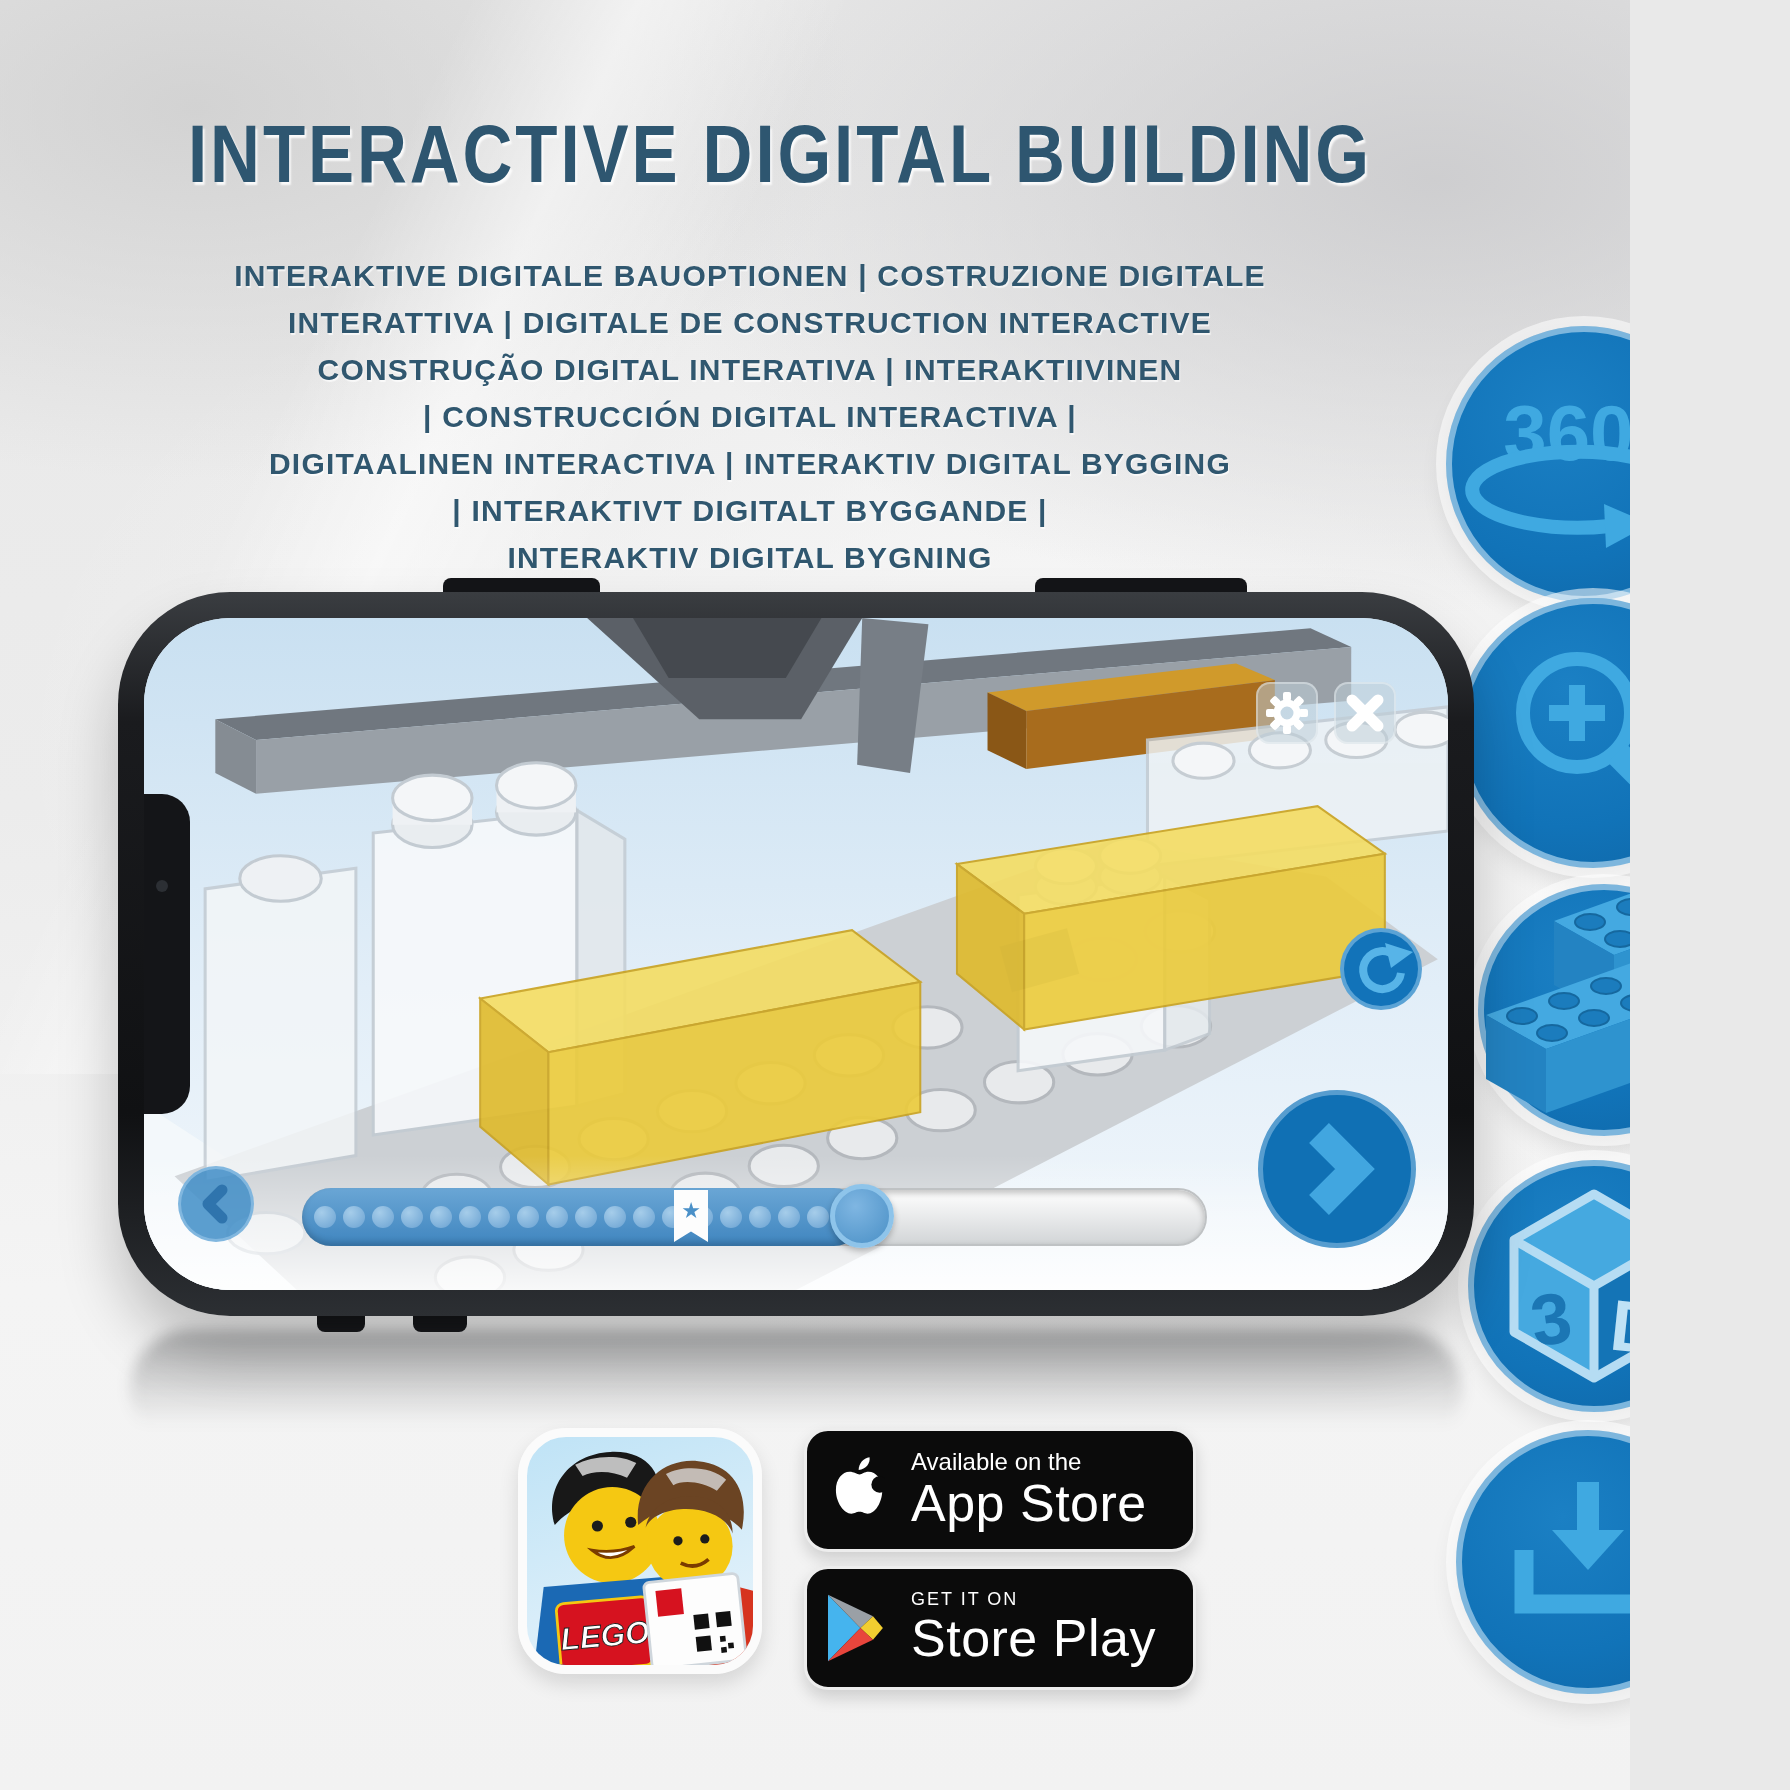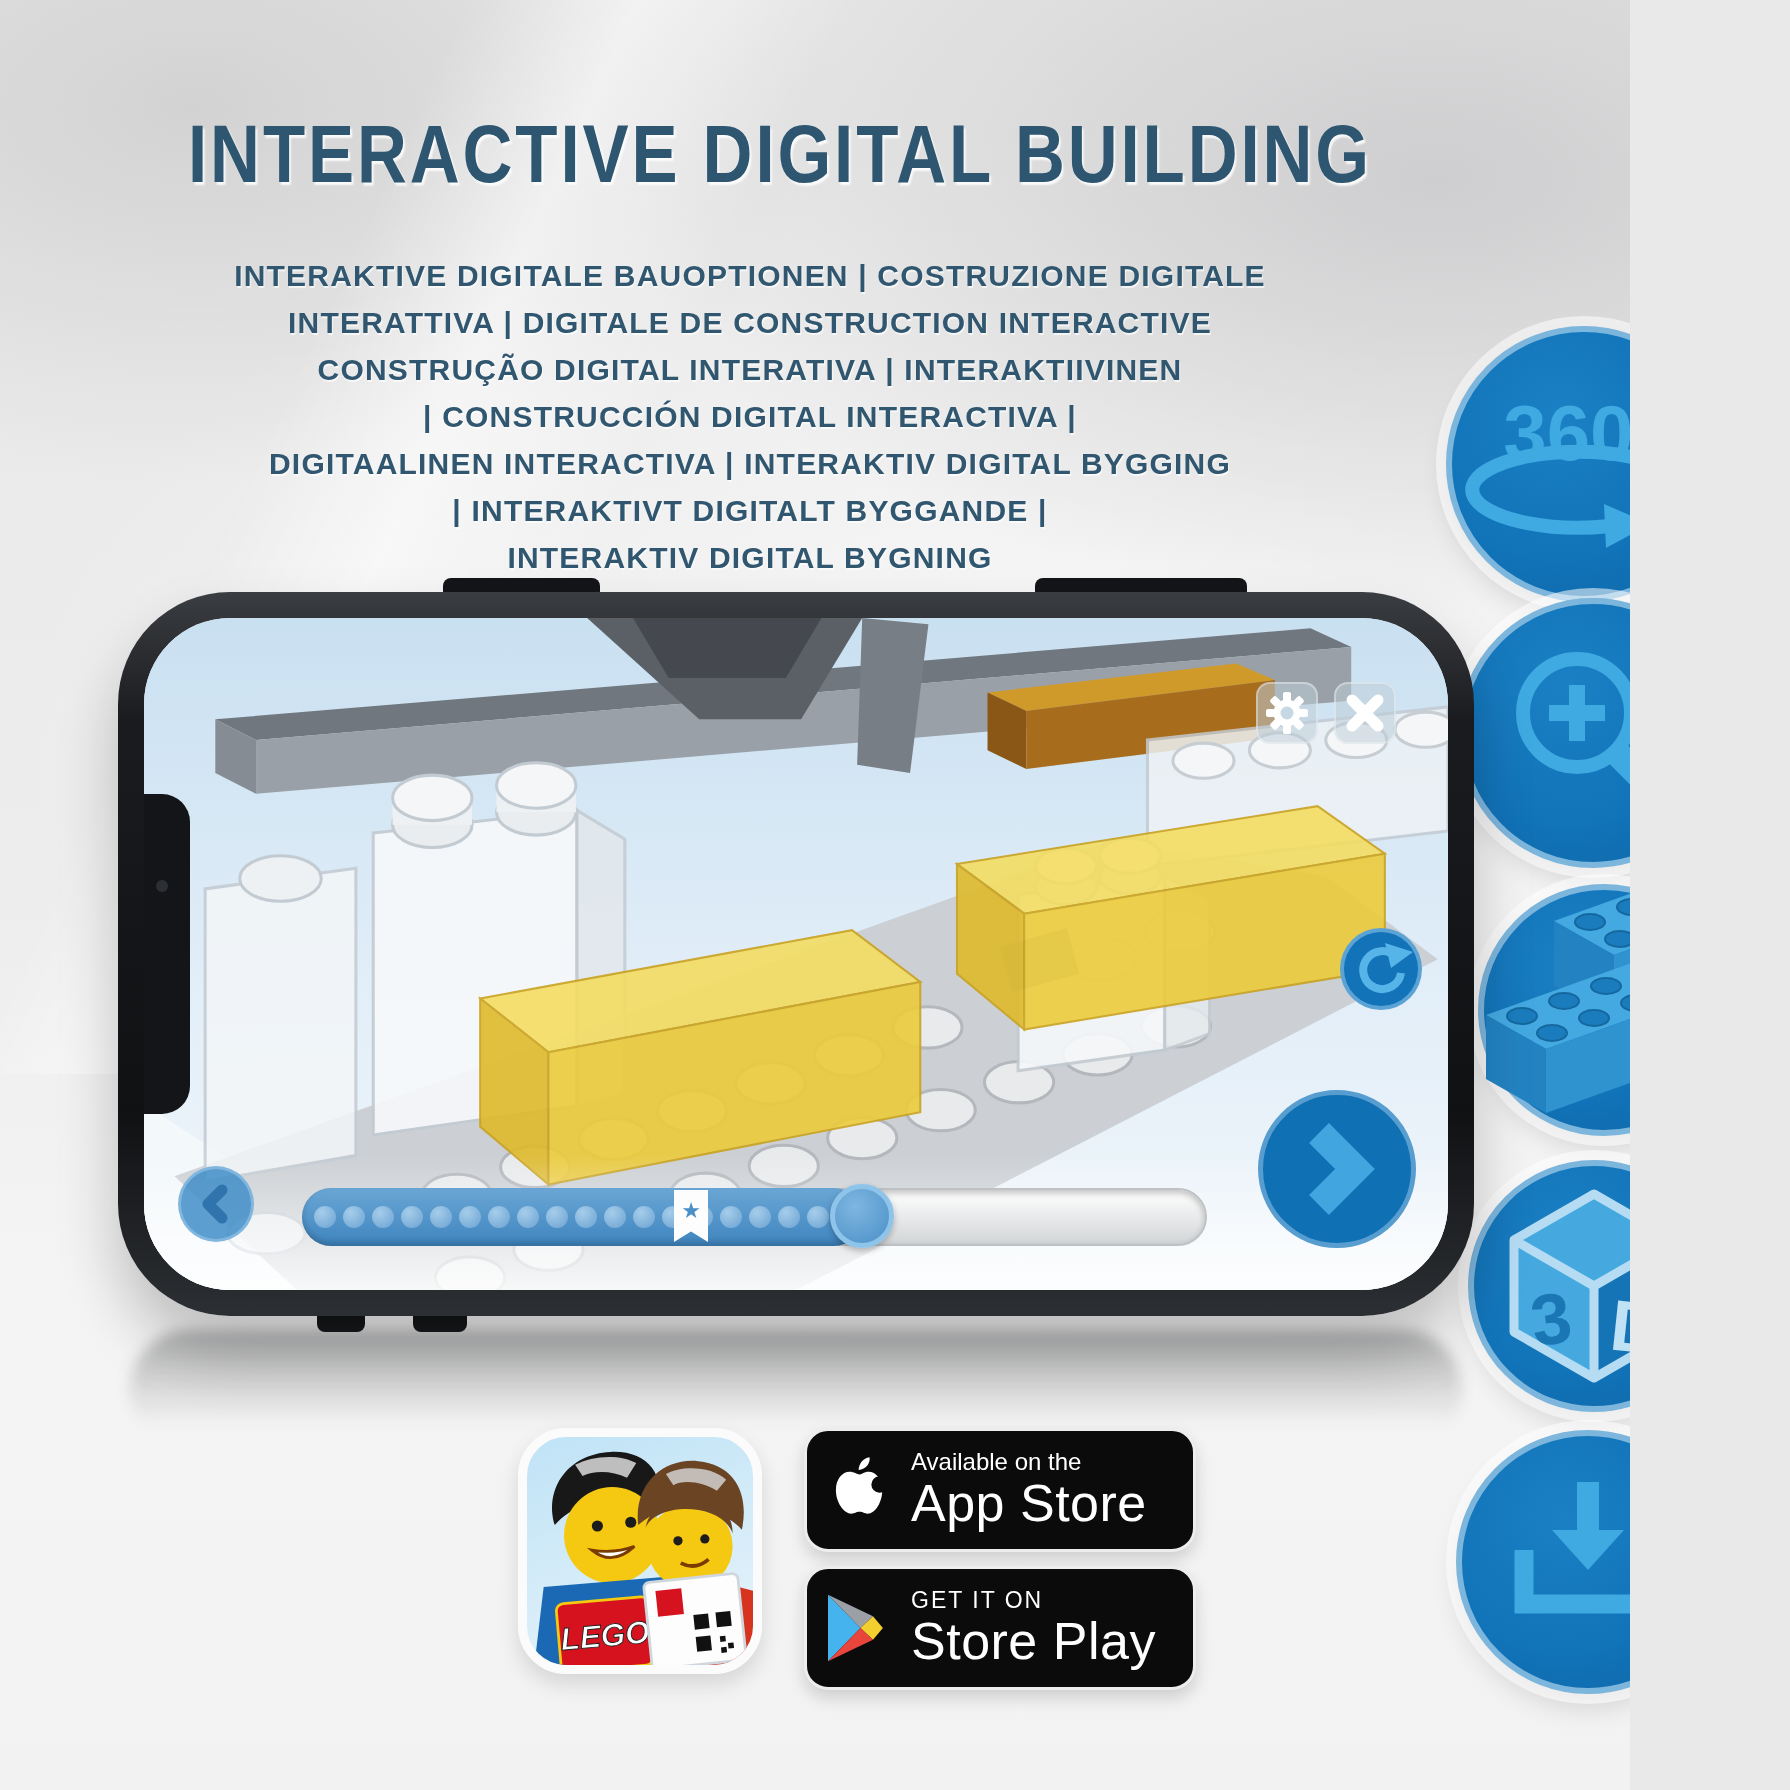--- a/index.html
+++ b/index.html
@@ -77,21 +77,21 @@
   .appicon{position:absolute;left:518px;top:1428px;width:244px;height:246px;z-index:4;
     border:9px solid #fbfbfb;border-radius:48px;box-sizing:border-box;overflow:hidden;
     background:linear-gradient(160deg,#bfe3f6,#e9f4fb);box-shadow:0 10px 20px rgba(0,0,0,.12);}
   .appicon svg{position:absolute;inset:0;width:100%;height:100%;}
   .badge{position:absolute;left:804px;width:392px;height:124px;background:#0b0b0b;border:3px solid #ededed;
     border-radius:24px;box-sizing:border-box;display:flex;align-items:center;z-index:4;box-shadow:0 8px 16px rgba(0,0,0,.15);gap:8px;}
   #asBadge{top:1428px;} #gpBadge{top:1566px;}
   .badge .bicon{width:96px;display:flex;justify-content:center;}
   .badge .btxt{display:flex;flex-direction:column;color:#fff;line-height:1.05;}
   .btag{font-size:24px;font-weight:400;}
-  #gpBadge .btag{letter-spacing:2px;font-size:23px;}
+  #gpBadge .btag{letter-spacing:2px;font-size:18px;}
   .bname{font-size:52px;font-weight:500;margin-top:2px;letter-spacing:.5px;}
 </style>
 </head>
 <body>
 
 <div class="canvas">
   <div class="streak"></div>
 
   <div class="title">INTERACTIVE DIGITAL BUILDING</div>
 

